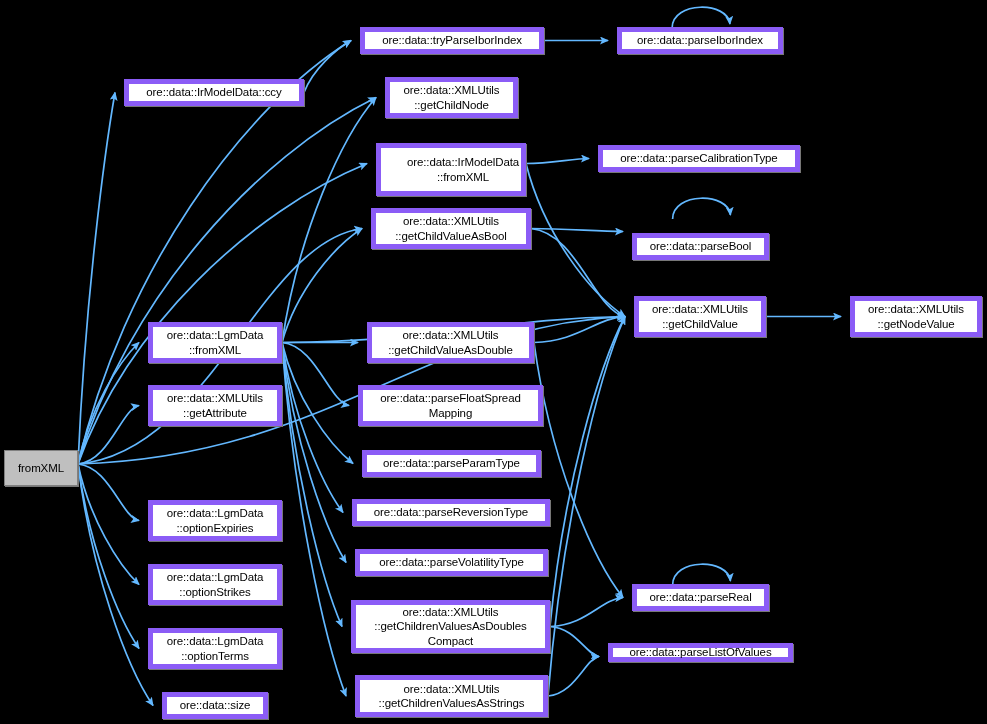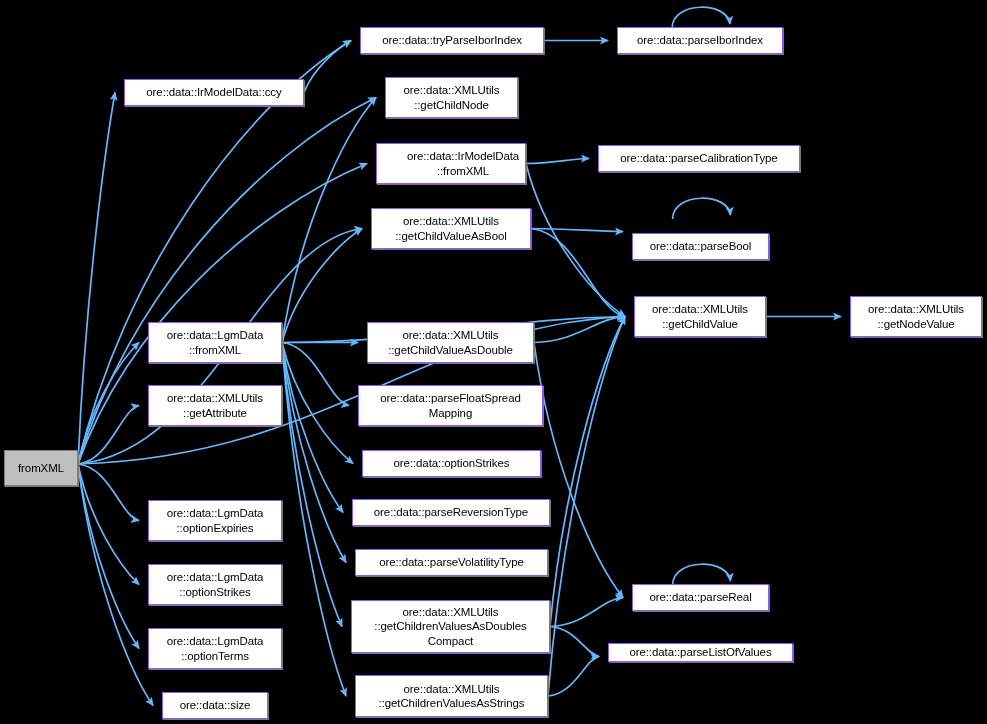--- a/index.html
+++ b/index.html
@@ -19,21 +19,21 @@
     position: absolute;
     left: 0;
     top: 0;
     width: 987px;
     height: 724px;
   }
   .node {
     position: absolute;
     box-sizing: border-box;
     background: #ffffff;
-    border: 1px solid #8b5cf6;
+    border: 5px solid #8b5cf6;
     color: #000000;
     font-size: 11.5px;
     line-height: 14.5px;
     text-align: center;
     display: flex;
     align-items: center;
     justify-content: center;
     letter-spacing: -0.1px;
     z-index: 5;
     box-shadow: 1px 1px 0 #777777;
@@ -111,21 +111,21 @@
       <div class="node" style="left: 360px; top: 27px; width: 184px; height: 27px;">
         <span>ore::data::tryParseIborIndex</span>
       </div>
       <div class="node" style="left: 617px; top: 27px; width: 166px; height: 27px;">
         <span>ore::data::parseIborIndex</span>
       </div>
       <div class="node" style="left: 385px; top: 77px; width: 133px; height: 41px;">
         <span>ore::data::XMLUtils
 ::getChildNode</span>
       </div>
-      <div class="node" style="left: 376px; top: 143px; width: 150px; height: 41px; padding-left: 24px;">
+      <div class="node" style="left: 376px; top: 143px; width: 150px; height: 53px; padding-left: 24px;">
         <span>ore::data::IrModelData
 ::fromXML</span>
       </div>
       <div class="node" style="left: 598px; top: 145px; width: 202px; height: 27px;">
         <span>ore::data::parseCalibrationType</span>
       </div>
       <div class="node" style="left: 371px; top: 208px; width: 160px; height: 41px;">
         <span>ore::data::XMLUtils
 ::getChildValueAsBool</span>
       </div>
@@ -150,21 +150,21 @@
       </div>
       <div class="node" style="left: 148px; top: 385px; width: 134px; height: 41px;">
         <span>ore::data::XMLUtils
 ::getAttribute</span>
       </div>
       <div class="node" style="left: 358px; top: 385px; width: 185px; height: 41px;">
         <span>ore::data::parseFloatSpread
 Mapping</span>
       </div>
       <div class="node" style="left: 362px; top: 450px; width: 179px; height: 27px;">
-        <span>ore::data::optionStrikes</span>
+        <span>ore::data::parseParamType</span>
       </div>
       <div class="node" style="left: 148px; top: 500px; width: 134px; height: 41px;">
         <span>ore::data::LgmData
 ::optionExpiries</span>
       </div>
       <div class="node" style="left: 352px; top: 499px; width: 198px; height: 27px;">
         <span>ore::data::parseReversionType</span>
       </div>
       <div class="node" style="left: 355px; top: 549px; width: 193px; height: 27px;">
         <span>ore::data::parseVolatilityType</span>

